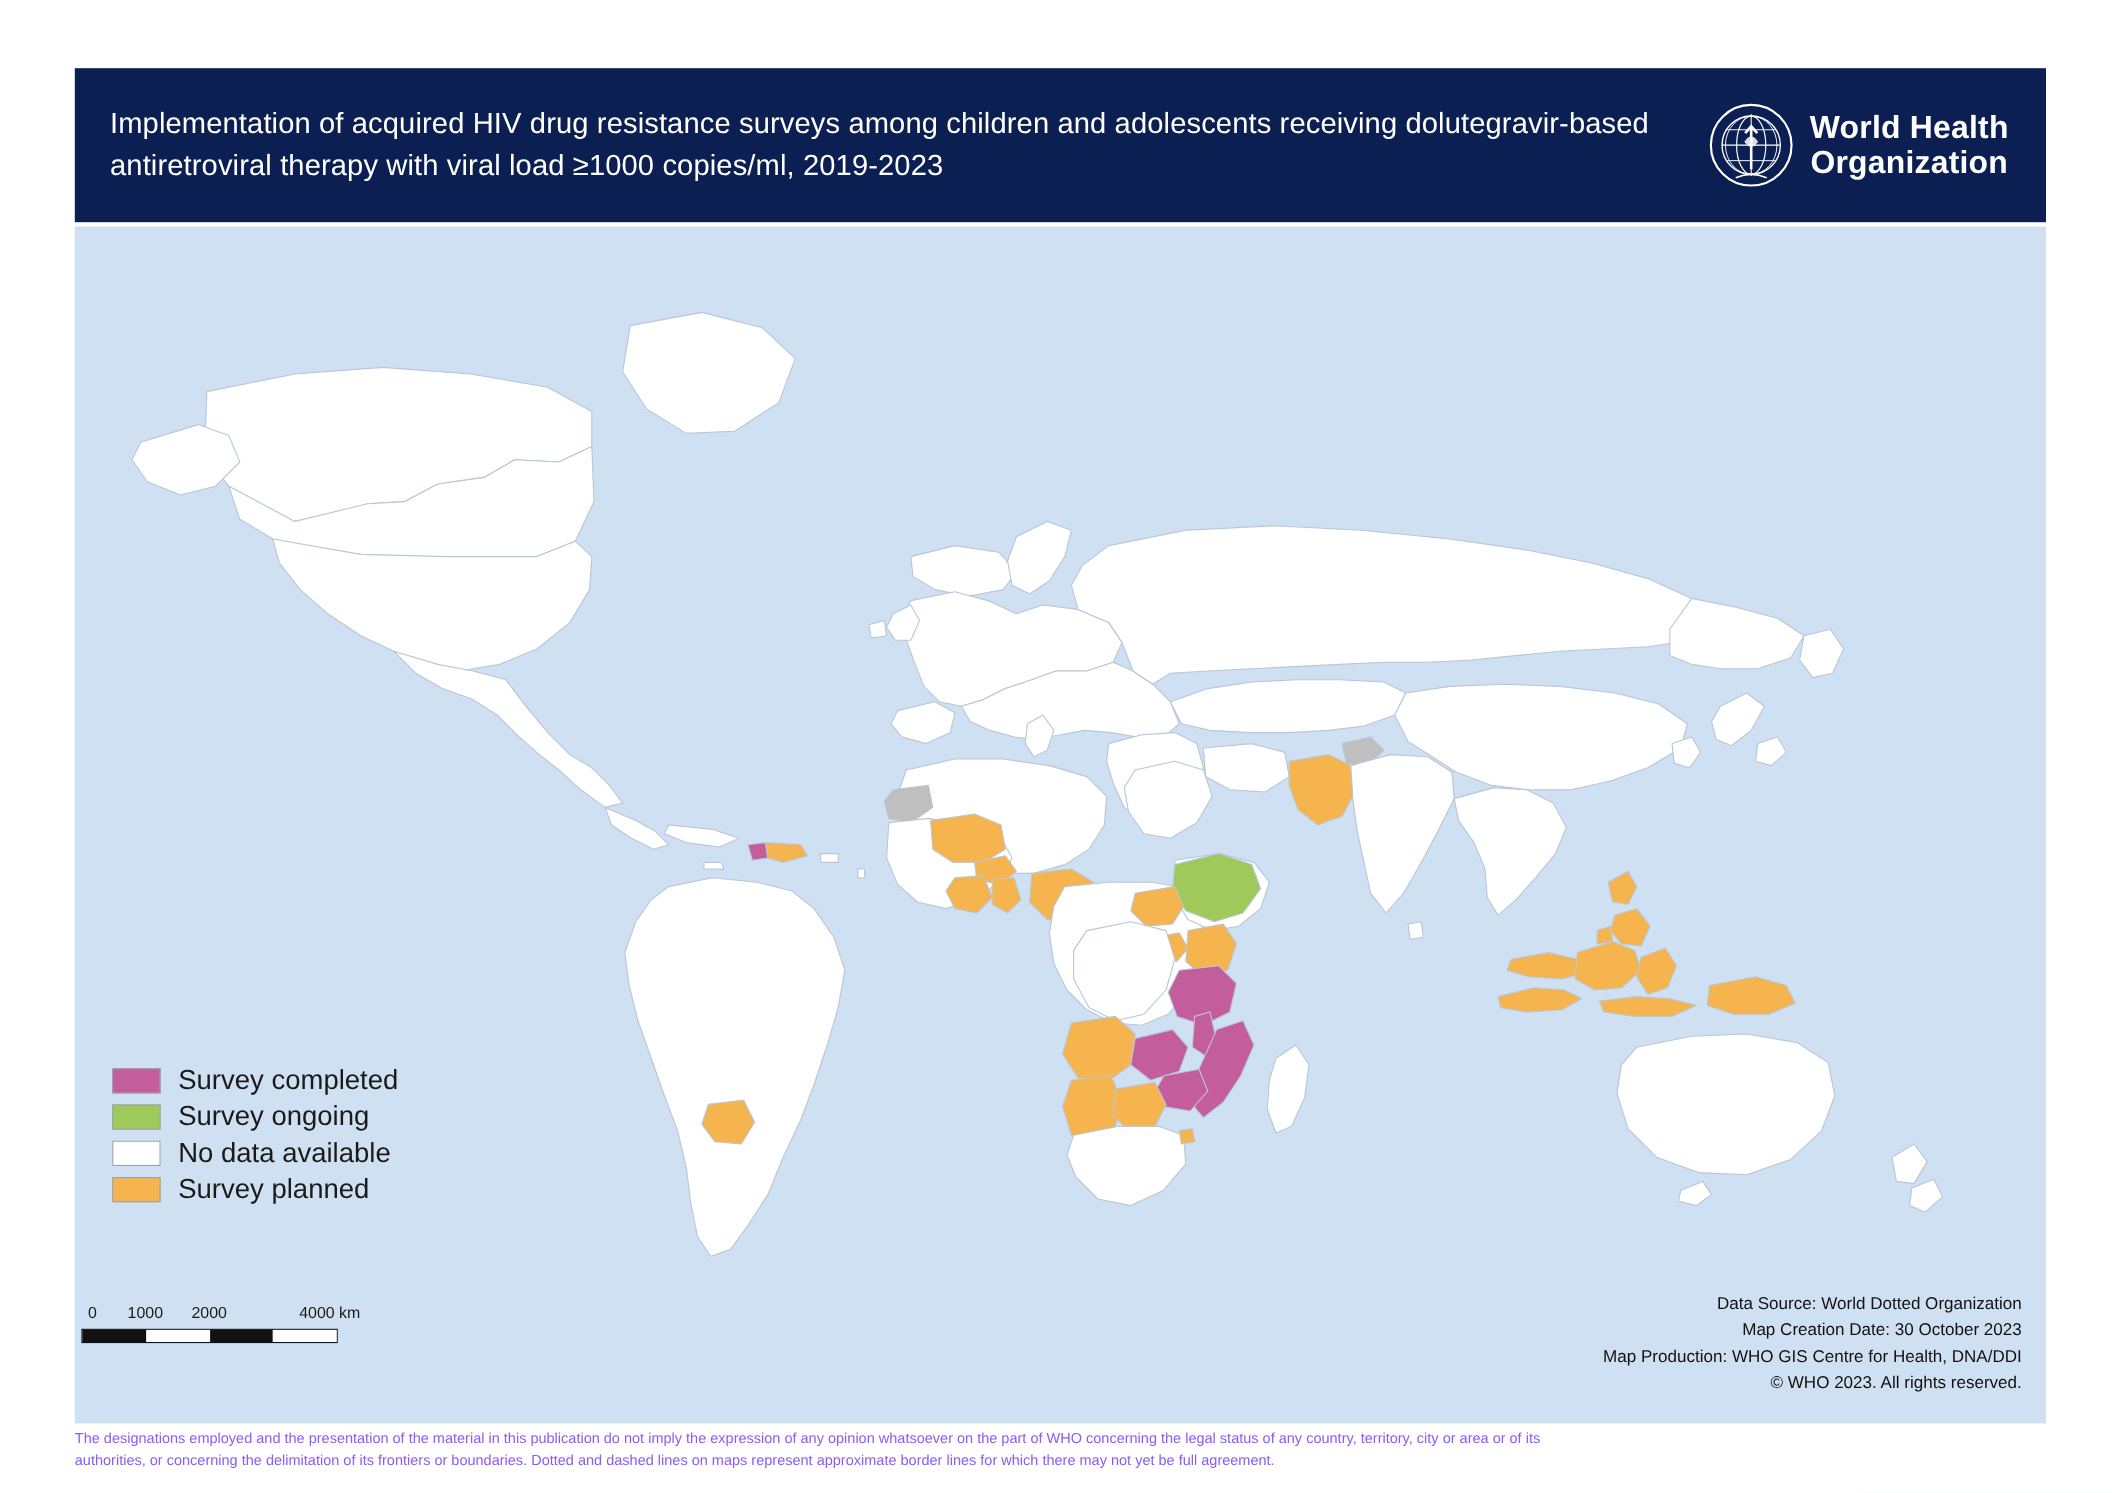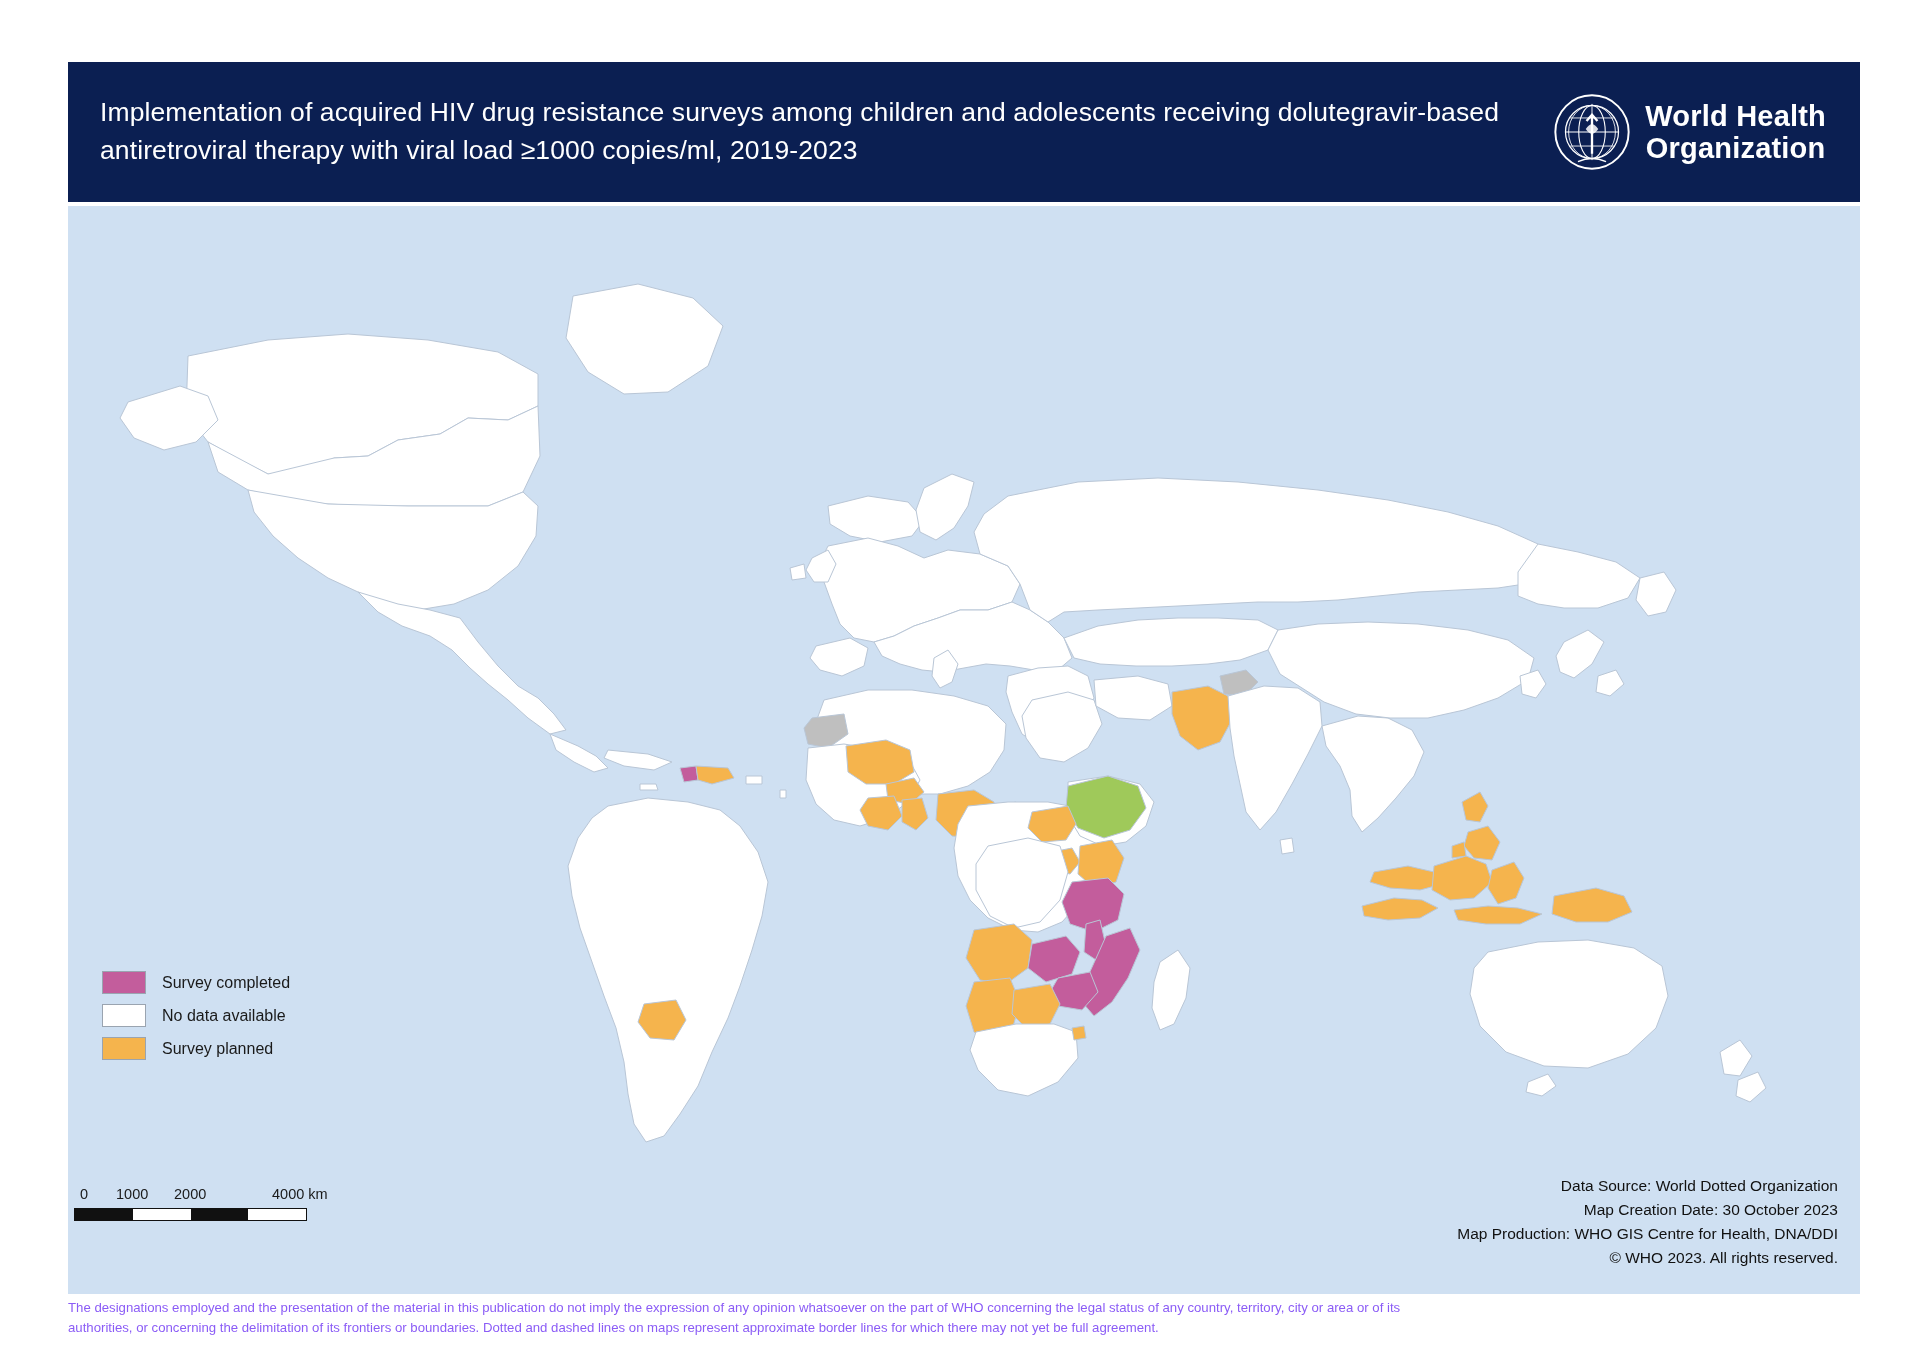--- a/index.html
+++ b/index.html
@@ -96,21 +96,21 @@
   }
   .legend-swatch {
     width: 44px;
     height: 23px;
     border: 1px solid #9aa4b0;
     box-sizing: border-box;
     flex: none;
   }
   .legend-label {
     margin-left: 16px;
-    font-size: 16px;
+    font-size: 25px;
     color: #1a1a1a;
   }
 
   
   .scalebar {
     position: absolute;
     left: 6px;
     top: 980px;
     width: 300px;
   }
@@ -337,20 +337,24 @@
 
       </g>
     </svg>
 
     <div class="legend">
       <div class="legend-row">
         <span class="legend-swatch" style="background:#c35d9c"></span>
         <span class="legend-label">Survey completed</span>
       </div>
       <div class="legend-row">
+        <span class="legend-swatch" style="background:#9fc95a"></span>
+        <span class="legend-label">Survey ongoing</span>
+      </div>
+      <div class="legend-row">
         <span class="legend-swatch" style="background:#ffffff"></span>
         <span class="legend-label">No data available</span>
       </div>
       <div class="legend-row">
         <span class="legend-swatch" style="background:#f5b44d"></span>
         <span class="legend-label">Survey planned</span>
       </div>
     </div>
 
     <div class="scalebar">

